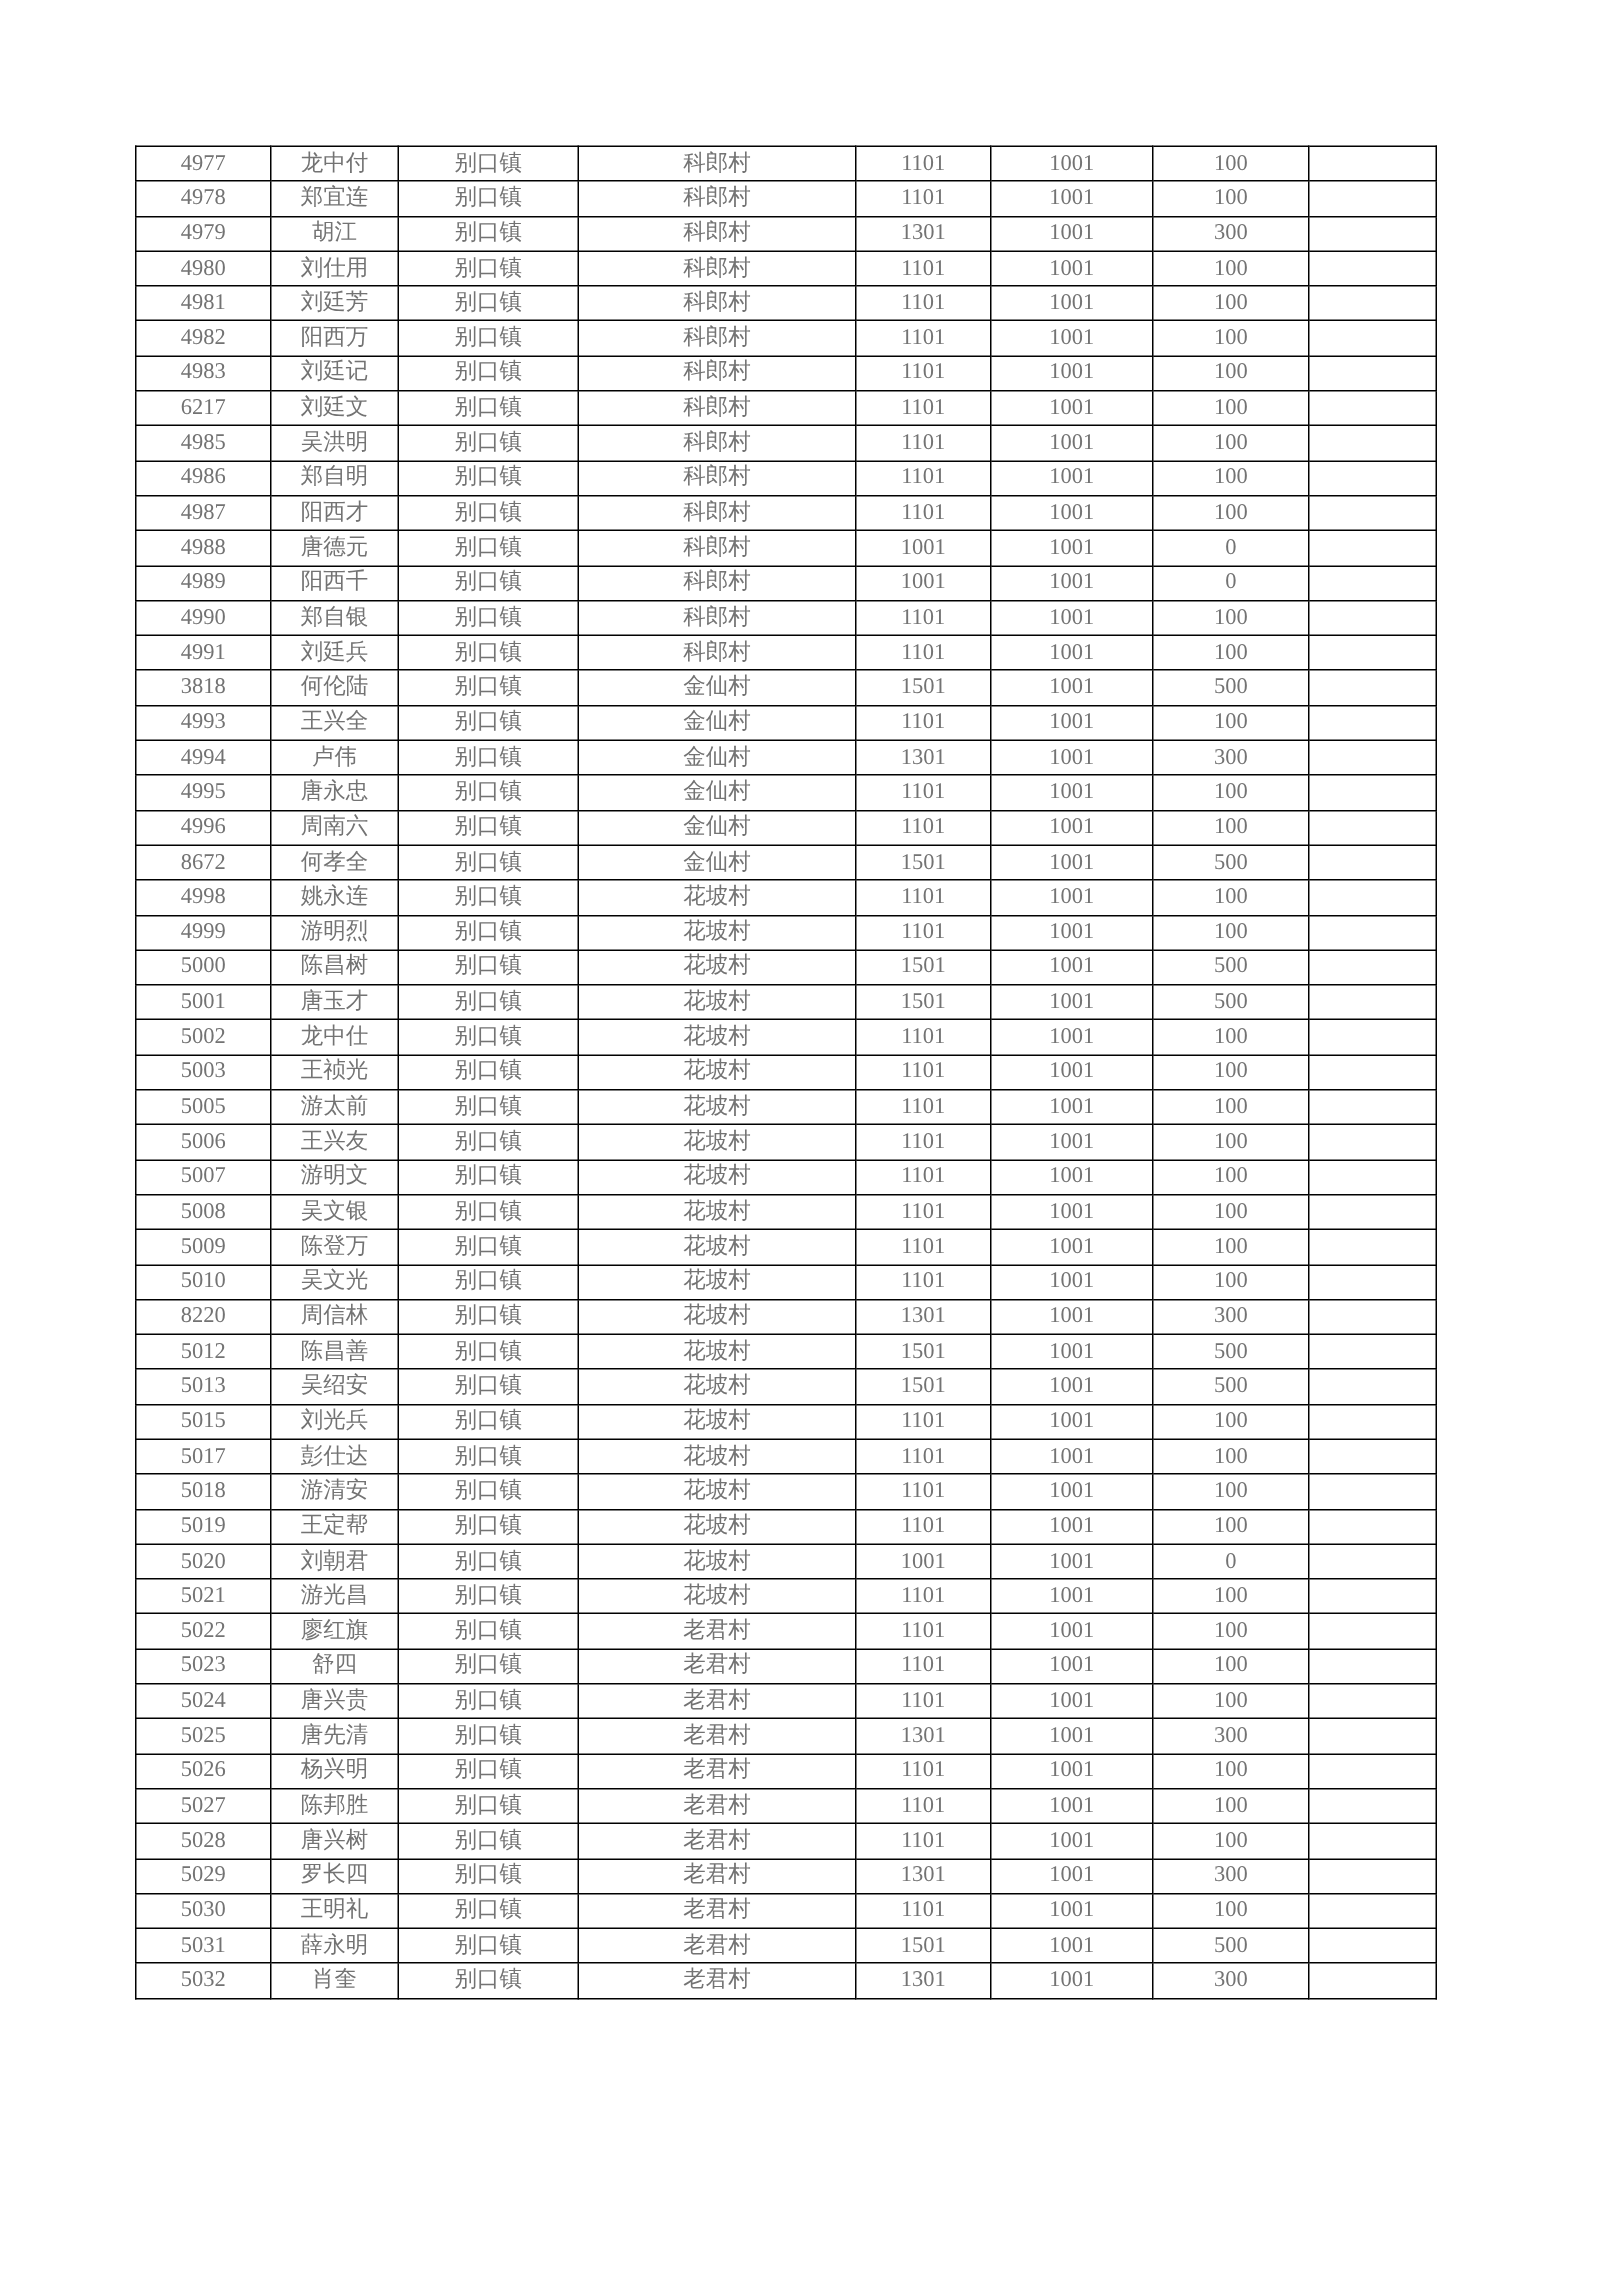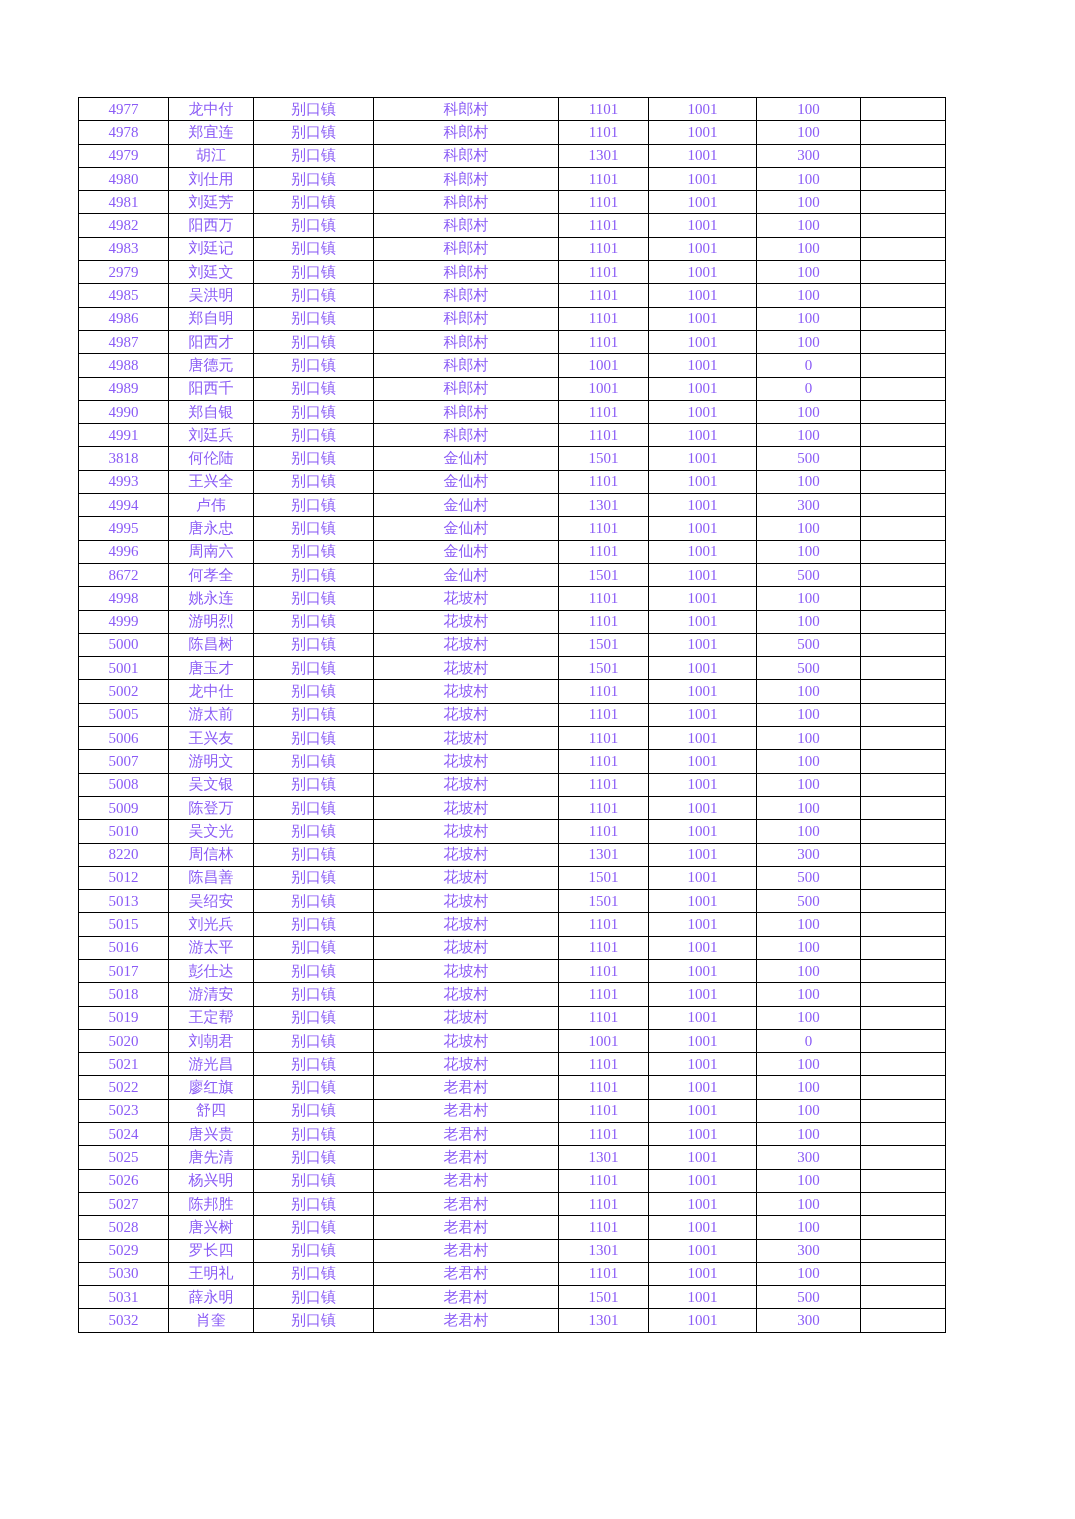--- a/index.html
+++ b/index.html
@@ -12,27 +12,27 @@
   }
   .page {
     position: relative;
     width: 1075px;
     height: 1519px;
     background: #ffffff;
     overflow: hidden;
   }
   table.data-table {
     position: absolute;
-    left: 78px;
+    left: 90px;
     top: 97px;
     width: 867px;
     border-collapse: collapse;
     table-layout: fixed;
     font-size: 15px;
-    color: #8b5cf6;
+    color: #737373;
   }
   table.data-table td {
     border: 1px solid #000000;
     height: 22.3px;
     padding: 0 2px;
     text-align: center;
     vertical-align: middle;
     white-space: nowrap;
     overflow: hidden;
     line-height: 1;
@@ -126,21 +126,21 @@
           <td>4983</td>
           <td>刘廷记</td>
           <td>别口镇</td>
           <td>科郎村</td>
           <td>1101</td>
           <td>1001</td>
           <td>100</td>
           <td></td>
         </tr>
         <tr>
-          <td>2979</td>
+          <td>6217</td>
           <td>刘廷文</td>
           <td>别口镇</td>
           <td>科郎村</td>
           <td>1101</td>
           <td>1001</td>
           <td>100</td>
           <td></td>
         </tr>
         <tr>
           <td>4985</td>
@@ -316,20 +316,30 @@
           <td>5002</td>
           <td>龙中仕</td>
           <td>别口镇</td>
           <td>花坡村</td>
           <td>1101</td>
           <td>1001</td>
           <td>100</td>
           <td></td>
         </tr>
         <tr>
+          <td>5003</td>
+          <td>王祯光</td>
+          <td>别口镇</td>
+          <td>花坡村</td>
+          <td>1101</td>
+          <td>1001</td>
+          <td>100</td>
+          <td></td>
+        </tr>
+        <tr>
           <td>5005</td>
           <td>游太前</td>
           <td>别口镇</td>
           <td>花坡村</td>
           <td>1101</td>
           <td>1001</td>
           <td>100</td>
           <td></td>
         </tr>
         <tr>
@@ -408,30 +418,20 @@
           <td>别口镇</td>
           <td>花坡村</td>
           <td>1501</td>
           <td>1001</td>
           <td>500</td>
           <td></td>
         </tr>
         <tr>
           <td>5015</td>
           <td>刘光兵</td>
-          <td>别口镇</td>
-          <td>花坡村</td>
-          <td>1101</td>
-          <td>1001</td>
-          <td>100</td>
-          <td></td>
-        </tr>
-        <tr>
-          <td>5016</td>
-          <td>游太平</td>
           <td>别口镇</td>
           <td>花坡村</td>
           <td>1101</td>
           <td>1001</td>
           <td>100</td>
           <td></td>
         </tr>
         <tr>
           <td>5017</td>
           <td>彭仕达</td>

